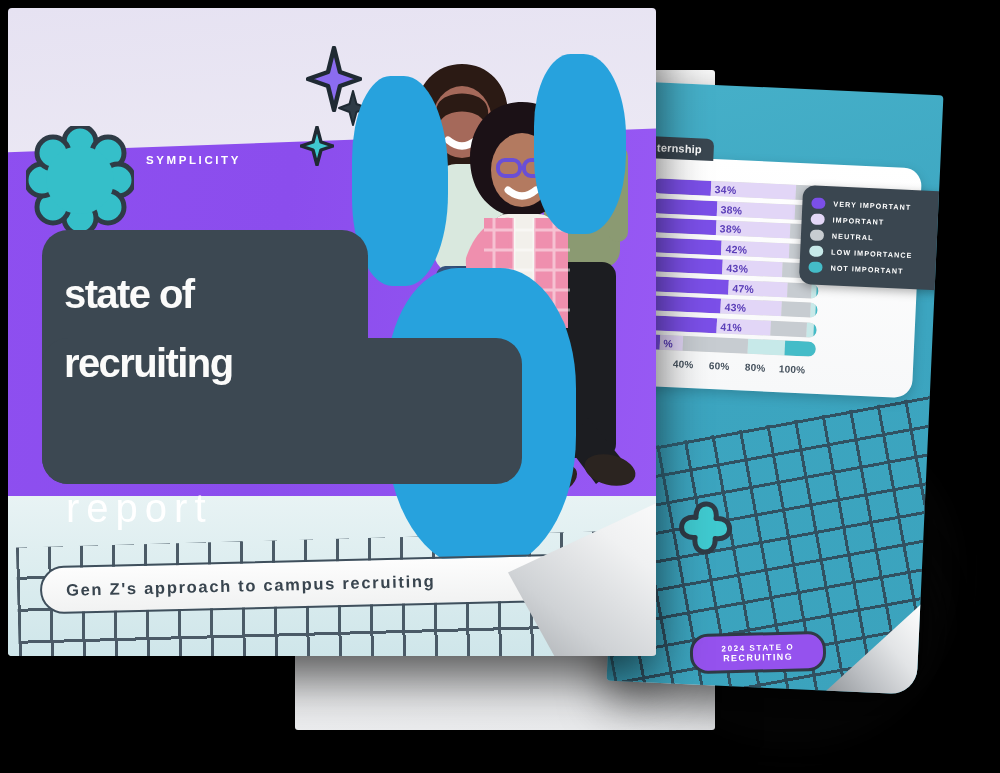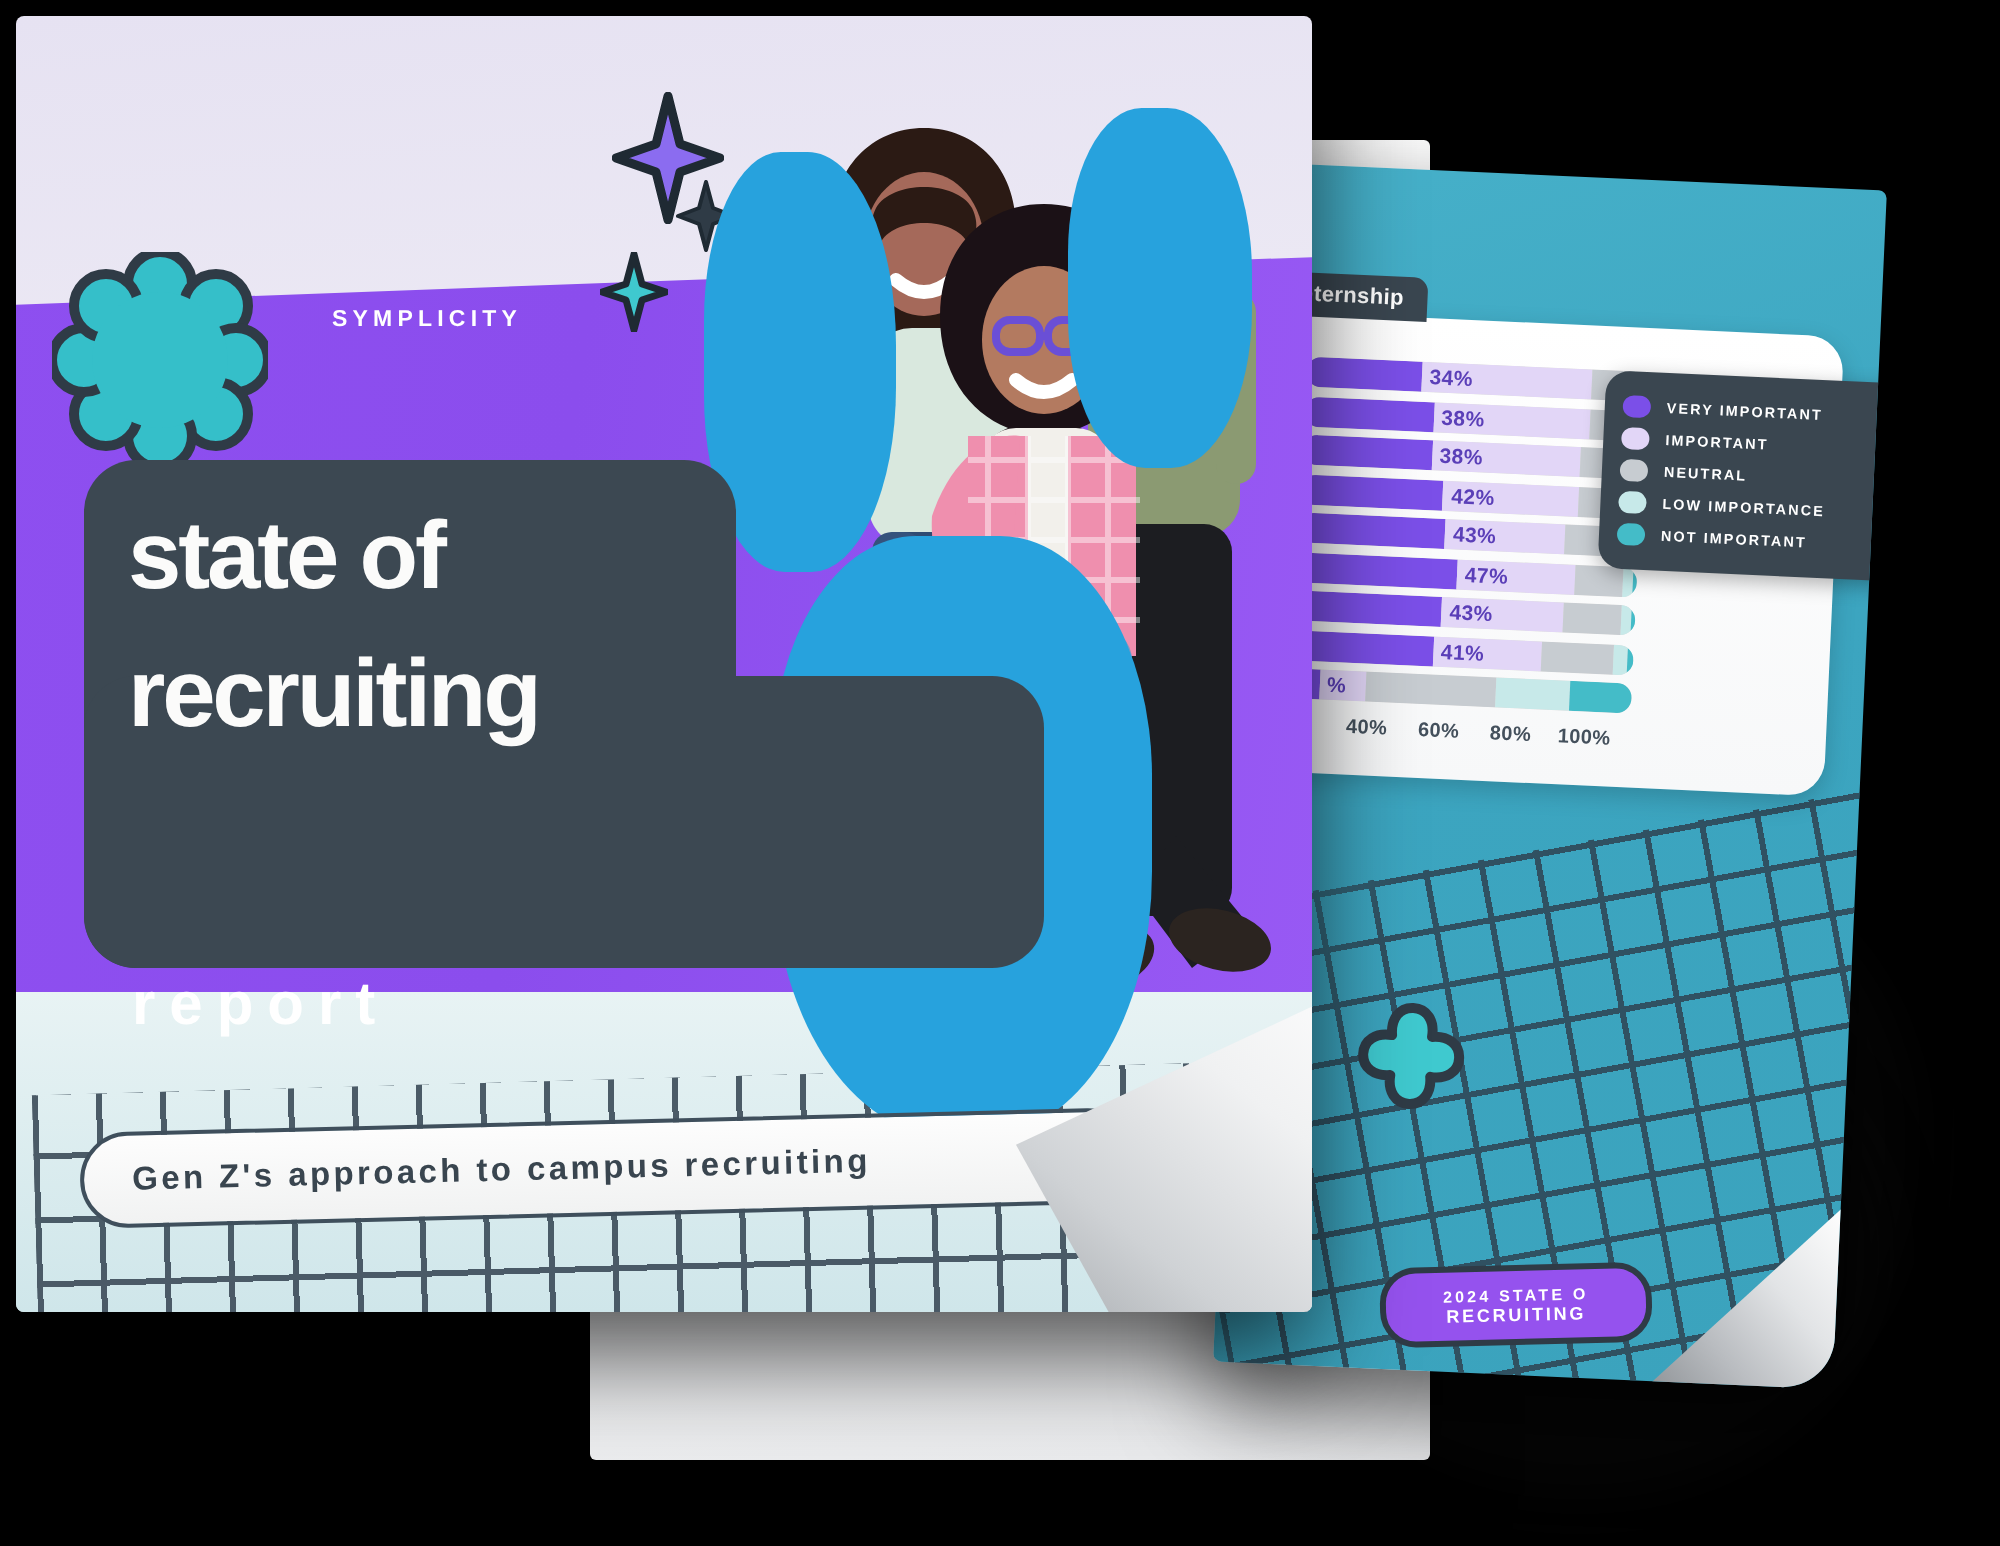--- a/index.html
+++ b/index.html
@@ -78,32 +78,32 @@
      background:linear-gradient(180deg,#e8f3f4 0%,#cfe6ea 100%);}
   #cover-grid{position:absolute;left:10px;top:42px;width:700px;height:160px;
      transform:rotate(-1.6deg);
      background-image:
        repeating-linear-gradient(0deg,#3f4f5c 0 3px,transparent 3px 32px),
        repeating-linear-gradient(90deg,#3f4f5c 0 3px,transparent 3px 32px);
      opacity:.92;}
   
   #flower{position:absolute;left:18px;top:118px;width:108px;height:108px;}
   
-  #logo{position:absolute;left:138px;top:146px;margin-left:20px;}
+  #logo{position:absolute;left:138px;top:146px;}
   .logo-sm{color:#fff;font-size:11.5px;font-weight:700;letter-spacing:2.6px;}
   .logo-lg{color:#fff;font-size:42px;font-weight:800;letter-spacing:-1.2px;line-height:40px;margin-top:2px;}
   
   #title-card{position:absolute;left:34px;top:222px;width:326px;height:254px;
      background:#3c4852;border-radius:26px;z-index:3;}
   #title-card2{position:absolute;left:34px;top:330px;width:480px;height:146px;
      background:#3c4852;border-radius:26px;z-index:3;}
-  #title-text{position:absolute;left:56px;top:236px;z-index:4;color:#fbfbfa;
-     font-size:48px;font-weight:800;line-height:69px;letter-spacing:-1.6px;}
+  #title-text{position:absolute;left:56px;top:252px;z-index:4;color:#fbfbfa;
+     font-size:40px;font-weight:800;line-height:69px;letter-spacing:-1.6px;}
   #report{position:absolute;left:58px;top:478px;z-index:4;color:#fff;
-     font-size:30px;font-weight:700;letter-spacing:7px;}
+     font-size:40px;font-weight:400;letter-spacing:7px;}
   
   #subtitle-pill{position:absolute;left:32px;top:552px;width:500px;height:44px;z-index:5;
      background:linear-gradient(180deg,#fdfdfd 0%,#f1f2f2 100%);
      border:2px solid #3f4f5c;border-radius:24px;transform:rotate(-1.4deg);
      display:flex;align-items:center;padding-left:24px;overflow:hidden;}
   #subtitle-pill span{color:#39454f;font-size:16.5px;font-weight:700;letter-spacing:1.7px;white-space:nowrap;}
 
   
   .spark{position:absolute;}
   

